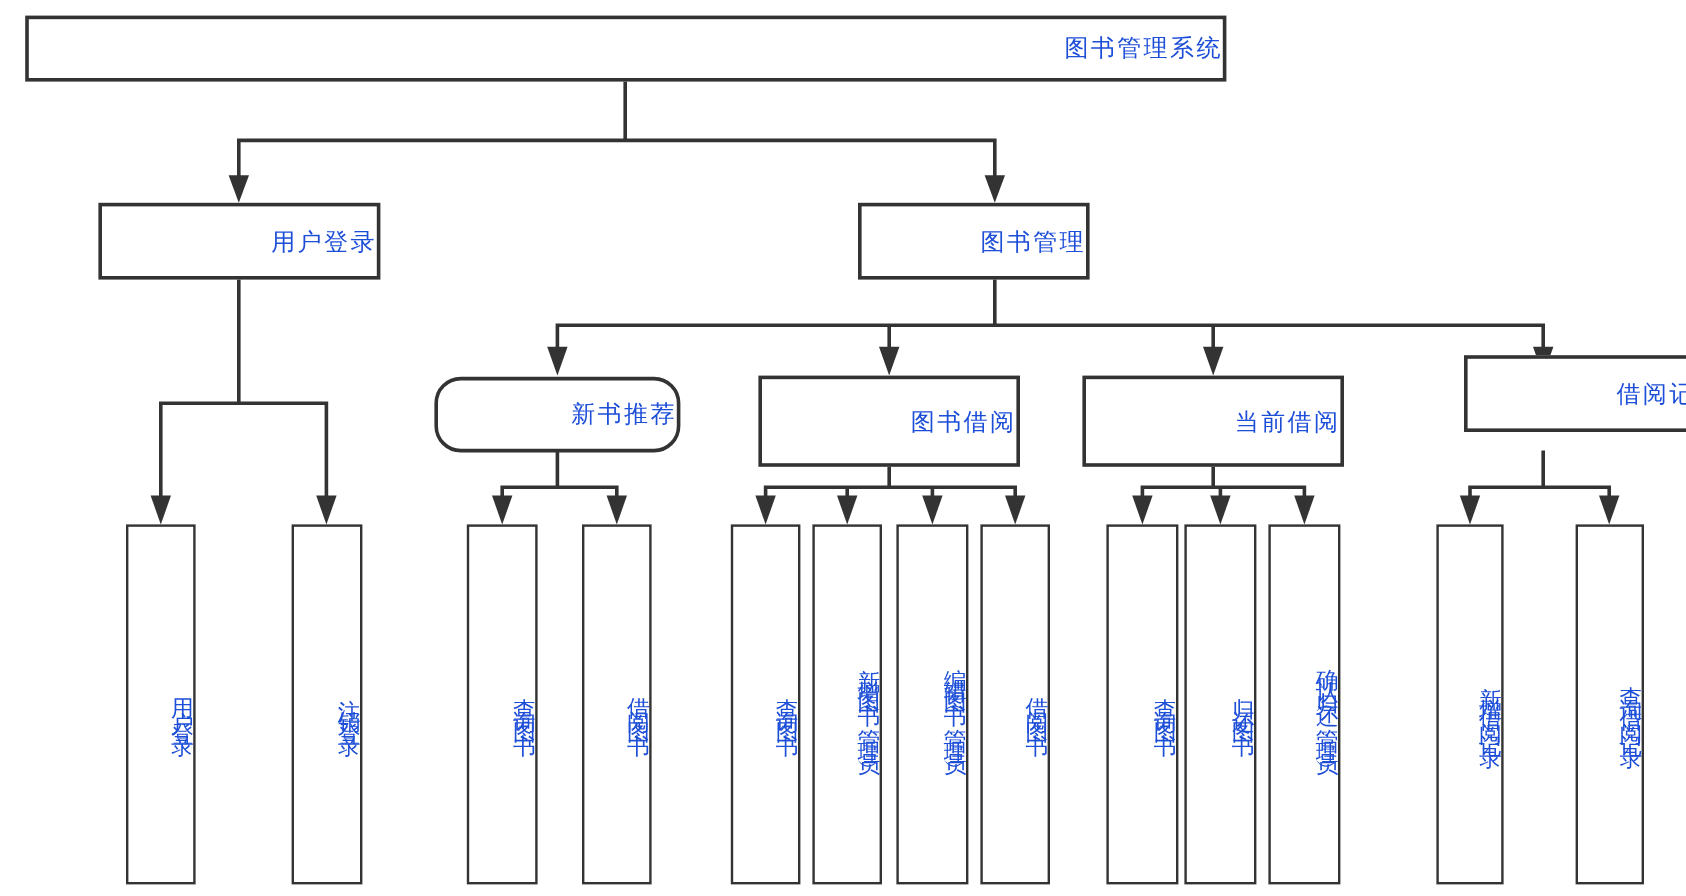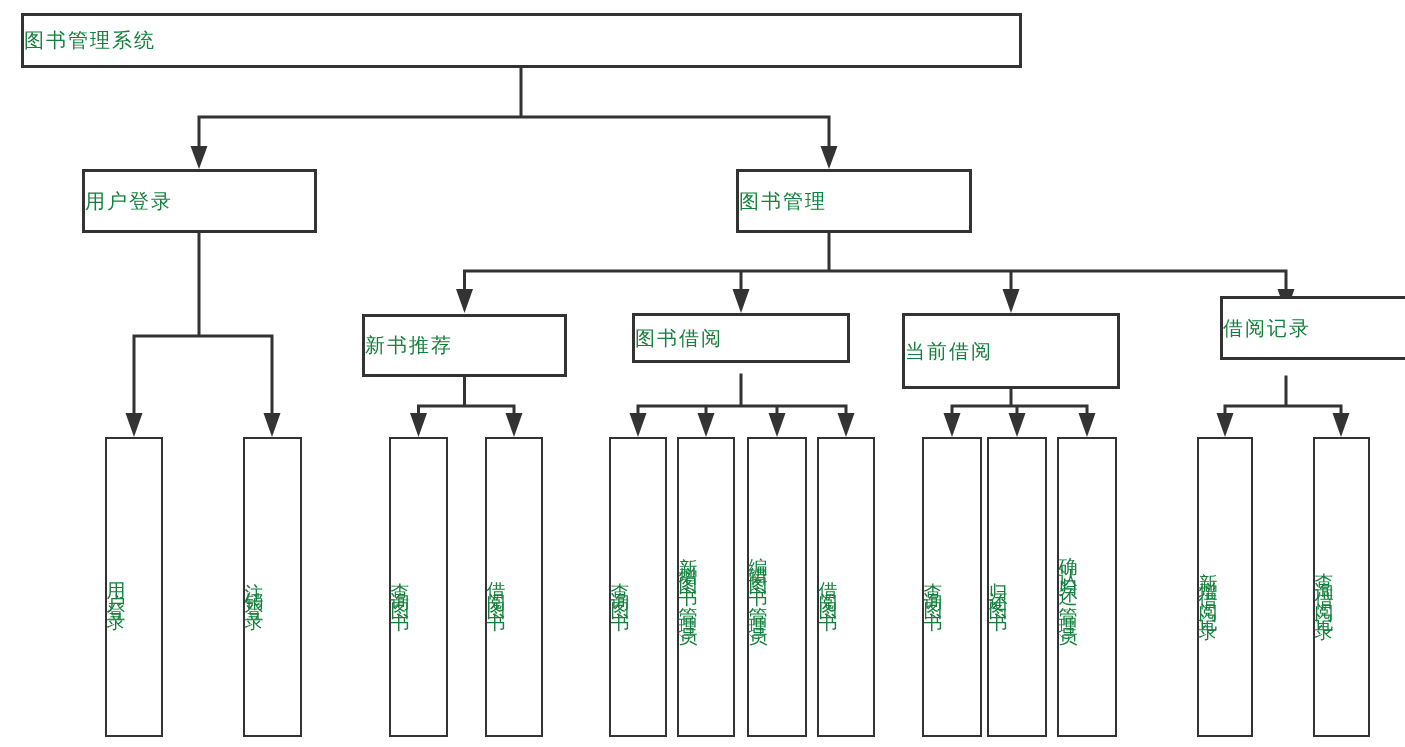--- a/index.html
+++ b/index.html
@@ -21,23 +21,23 @@
     top: 0;
     z-index: 0;
   }
   .node {
     position: absolute;
     box-sizing: border-box;
     background: #ffffff;
     border: 3px solid #333333;
     display: flex;
     align-items: center;
-    justify-content: flex-start;
+    justify-content: flex-end;
     z-index: 1;
-    color: #15803d;
+    color: #1d4ed8;
     font-family: Liberation Serif, serif;
   }
   .node.h span {
     font-size: 20px;
     letter-spacing: 2px;
     white-space: nowrap;
   }
   .node.leaf {
     border-width: 2.5px;
   }
@@ -107,28 +107,28 @@
     </g>
   </svg>
 
   <div class="node h" style="left:21px; top:13px; width:1001px; height:55px;">
     <span>图书管理系统</span>
   </div>
 
   <div class="node h" style="left:82px; top:169px; width:235px; height:64px;">
     <span>用户登录</span>
   </div>
-  <div class="node h" style="left:736px; top:169px; width:236px; height:64px;">
+  <div class="node h" style="left:715px; top:169px; width:193px; height:64px;">
     <span>图书管理</span>
   </div>
 
-  <div class="node h" style="left:362px; top:314px; width:205px; height:63px;">
+  <div class="node h" style="left:362px; top:314px; width:205px; height:63px;border-radius:22px;">
     <span>新书推荐</span>
   </div>
-  <div class="node h" style="left:632px; top:313px; width:218px; height:50px;">
+  <div class="node h" style="left:632px; top:313px; width:218px; height:76px;">
     <span>图书借阅</span>
   </div>
   <div class="node h" style="left:902px; top:313px; width:218px; height:76px;">
     <span>当前借阅</span>
   </div>
   <div class="node h" style="left:1177px; top:296px; width:218px; height:64px;margin-left:43px;">
     <span>借阅记录</span>
   </div>
 
   <div class="node leaf" style="left:105px; top:437px; width:58px; height:300px;">

